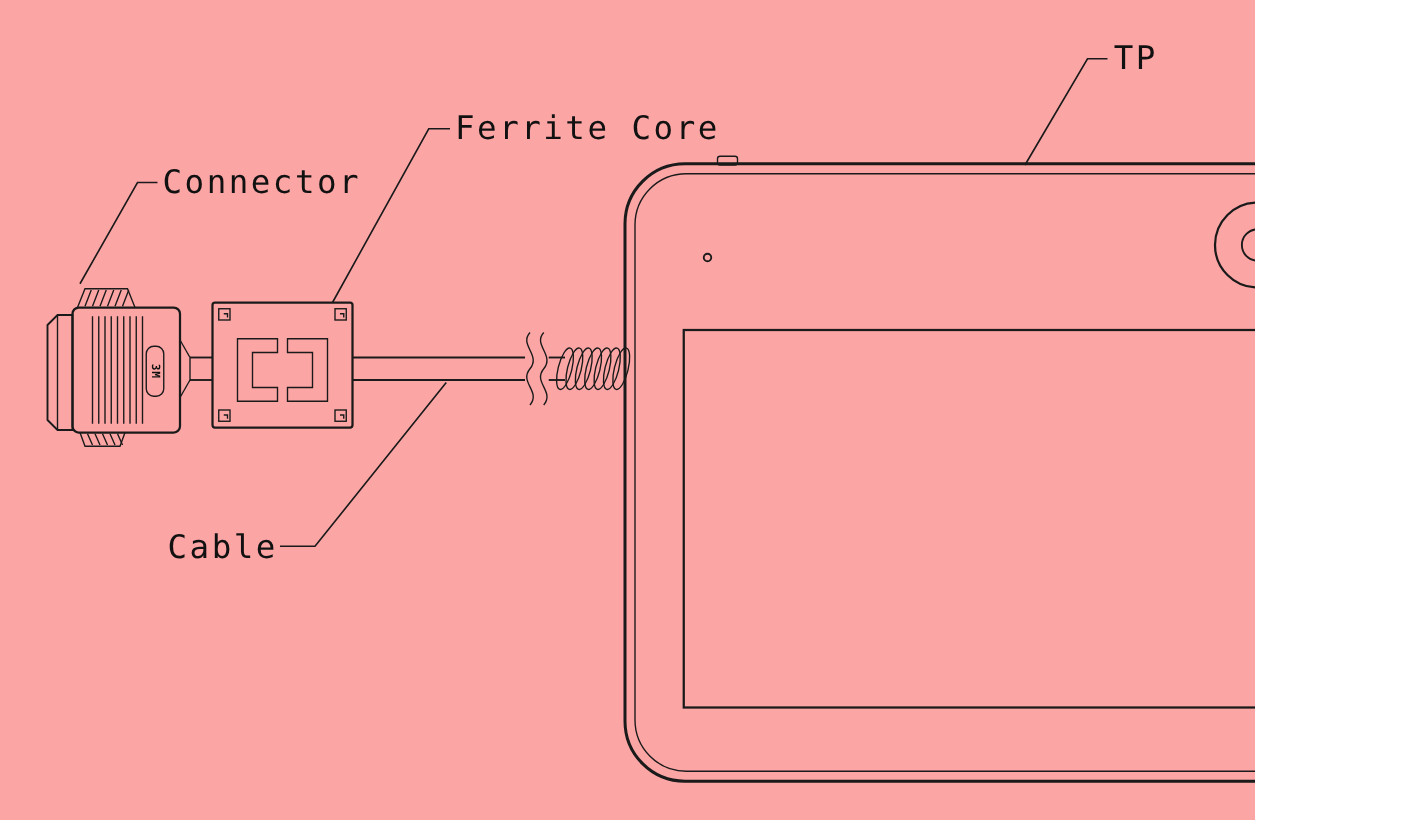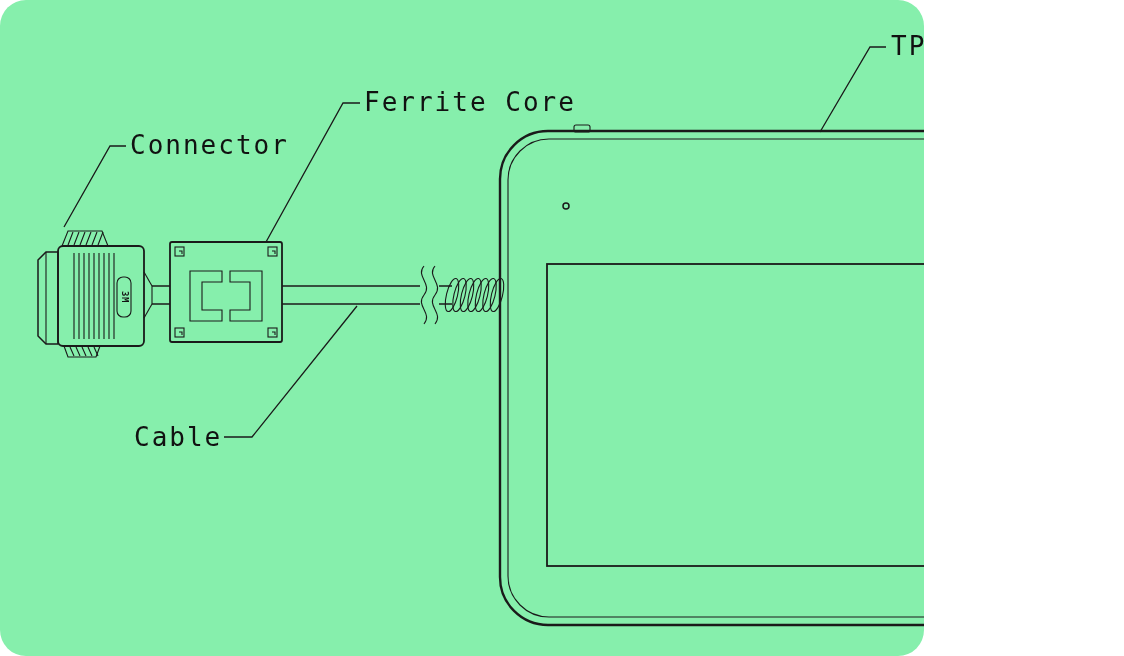--- a/index.html
+++ b/index.html
@@ -2,25 +2,24 @@
 <html><head>
 <meta charset="utf-8">
 <style>
   html, body {
     margin: 0;
     padding: 0;
     background: #ffffff;
   }
   .canvas-wrap {
     position: relative;
-    width: 924px;
+    width: 1004px;
     height: 656px;
-    background: #86efac;
+    background: #fca5a5;
     overflow: hidden;
-    border-radius: 26px;
   }
   svg { display: block; }
   .ln {
     fill: none;
     stroke: #1a1a1a;
     stroke-width: 1.5;
   }
   .ln-thick { fill: none; stroke: #1a1a1a; stroke-width: 2.4; }
   .ln-med   { fill: none; stroke: #1a1a1a; stroke-width: 1.8; }
   .ln-thin  { fill: none; stroke: #1a1a1a; stroke-width: 1.1; }

